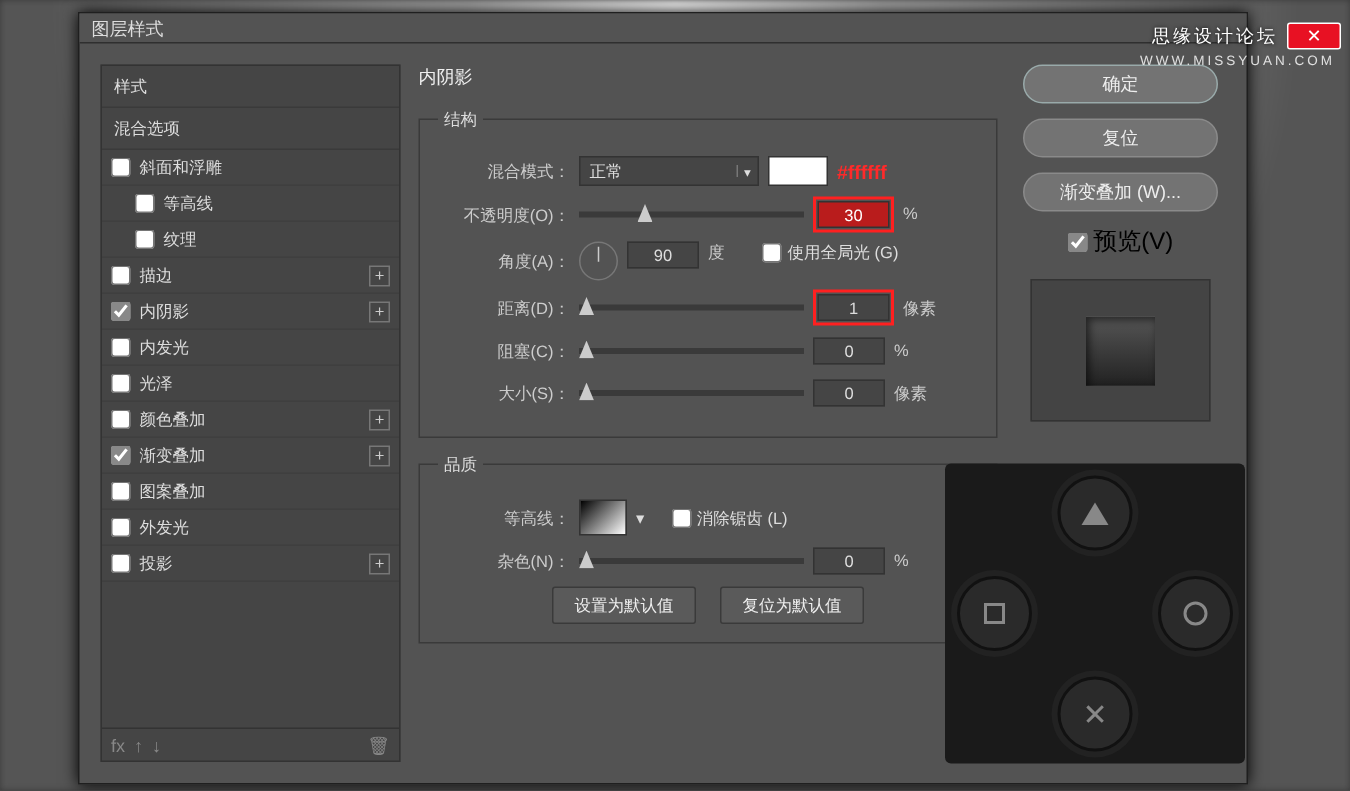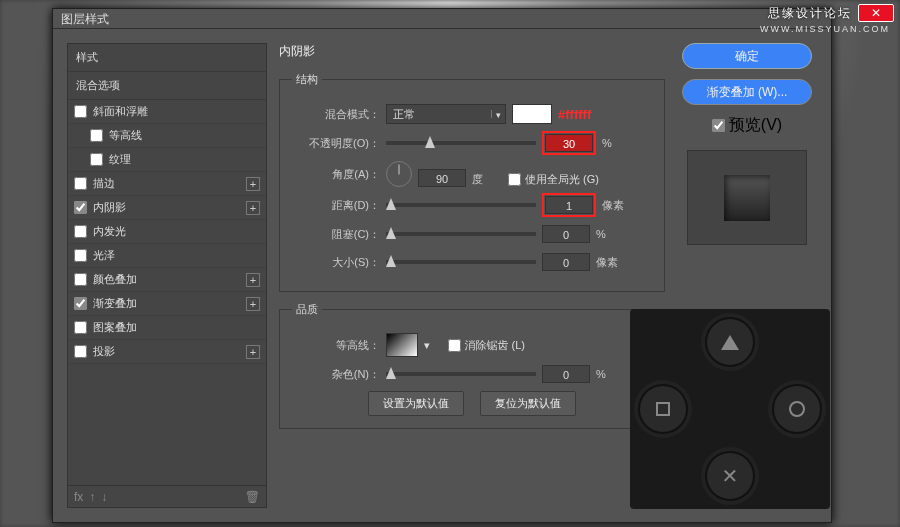--- a/index.html
+++ b/index.html
@@ -1,18 +1,18 @@
 <!DOCTYPE html>
 <html><head>
 <meta charset="utf-8">
 <style>
   * { box-sizing: border-box; margin: 0; padding: 0; font-family: "Microsoft YaHei", sans-serif; }
   body { background: #3a3a3a; width: 900px; height: 527px; position: relative; }
   .bg-blur { position:absolute; inset:0; background: radial-gradient(circle at 50% 0%, #fff 0%, #aaa 20%, #555 60%); filter: blur(2px);}
-  .watermark { position: absolute; top: 4px; right: 6px; display:flex; align-items:center; gap:6px; z-index:30;}
+  .watermark { position: absolute; top: 15px; right: 6px; display:flex; align-items:center; gap:6px; z-index:30;}
   .watermark .wm-text { color:#fff; font-size:12px; letter-spacing:2px; text-shadow:0 0 3px #000;}
   .watermark .wm-close { width:36px; height:18px; background:#e81123; border:1px solid #fff; display:flex; align-items:center; justify-content:center; color:#fff; font-size:12px; border-radius:2px;}
   .watermark .wm-url { position:absolute; top:20px; right:4px; color:#e0e0e0; font-size:9px; letter-spacing:2px;}
   .dialog { position:absolute; top:8px; left:52px; width:780px; height:515px; background:#535353; border:1px solid #1f1f1f; box-shadow:0 0 10px #000; display:flex; flex-direction:column; z-index:10;}
   .titlebar { height:20px; background:#535353; border-bottom:1px solid #2f2f2f; padding:2px 8px; color:#ddd; font-size:12px;}
   .dlg-body { flex:1; display:flex; gap:12px; padding:14px; }
   .sidebar { width:200px; background:#454545; border:1px solid #333; display:flex; flex-direction:column;}
   .sb-head { font-size:11px; color:#ddd; padding:6px 8px; border-bottom:1px solid #3a3a3a;}
   .sb-list { flex:1; overflow:auto;}
   .sb-item { display:flex; align-items:center; padding:4px 6px; font-size:11px; color:#ddd; border-bottom:1px solid #3f3f3f; position:relative; min-height:22px;}
@@ -30,30 +30,30 @@
   .select { background:#454545; border:1px solid #333; color:#ddd; height:20px; padding:0 6px; min-width:120px; display:flex; align-items:center; justify-content:space-between; gap:8px;}
   .select .chev { width:8px; height:8px; border-left:1px solid #777; padding-left:4px; font-size:9px;}
   .swatch { width:40px; height:20px; background:#ffffff; border:1px solid #333;}
   .hex-note { color:#ff2a2a; font-weight:bold; font-size:13px; margin-left:0;}
   .slider { flex:1; max-width:150px; height:4px; background:#3a3a3a; position:relative;}
   .slider .knob { position:absolute; top:-5px; width:10px; height:12px; background:#ccc; clip-path:polygon(50% 0,100% 100%,0 100%);}
   .numbox { width:48px; height:18px; background:#454545; border:1px solid #333; color:#ddd; text-align:center; line-height:18px;}
   .numbox.sel { background:#b91c1c; color:#fff;}
   .redbox { border:2px solid #ff2020; padding:1px; display:inline-flex;}
   .unit { color:#ccc; width:30px;}
-  .anglewrap { display:flex; align-items:flex-end; gap:6px;}
+  .anglewrap { display:flex; align-items:flex-start; gap:6px;}
   .angledial { width:26px; height:26px; border:1px solid #777; border-radius:50%; position:relative;}
   .angledial::after{content:""; position:absolute; top:50%; left:50%; width:10px; height:1px; background:#ccc; transform-origin:left; transform:rotate(-90deg);}
   .cb { display:flex; align-items:center; gap:4px;}
   .cb input { accent-color:#888;}
   .contour { width:32px; height:24px; background:linear-gradient(135deg,#000 0%,#fff 100%); border:1px solid #333;}
   .btnrow { display:flex; gap:16px; justify-content:center; margin-top:6px;}
   .btn { background:#5a5a5a; border:1px solid #3a3a3a; color:#eee; font-size:11px; padding:4px 14px; border-radius:2px;}
   .right { width:140px; display:flex; flex-direction:column; align-items:center; gap:10px;}
-  .pill { width:130px; height:26px; border:1px solid #8a8a8a; border-radius:13px; background:#3b82f6; color:#eee; font-size:12px; display:flex; align-items:center; justify-content:center;}
+  .pill { width:130px; height:26px; border:1px solid #8a8a8a; border-radius:13px; background:#737373; color:#eee; font-size:12px; display:flex; align-items:center; justify-content:center;}
   .pill.primary { border:1px solid #9aa;}
   .previewbox { width:120px; height:95px; border:1px solid #333; background:#444; display:flex; align-items:center; justify-content:center; margin-top:4px;}
   .previewbox .inner { width:46px; height:46px; background:linear-gradient(#555,#222); box-shadow:inset 2px 2px 6px rgba(0,0,0,.6);}
   .dpad { position:absolute; right:70px; bottom:18px; width:200px; height:200px; background:#1a1a1a; border-radius:4px; z-index:20;}
   .dpad .dbtn { position:absolute; width:50px; height:50px; border-radius:50%; background:#2a2a2a; border:2px solid #111; box-shadow:0 0 0 4px #222; display:flex; align-items:center; justify-content:center; color:#888; font-size:20px;}
   .dbtn.up{top:8px; left:75px;} .dbtn.down{bottom:8px; left:75px;} .dbtn.left{left:8px; top:75px;} .dbtn.right{right:8px; top:75px;}
   .tri{width:0;height:0;border-left:9px solid transparent;border-right:9px solid transparent;border-bottom:15px solid #888;}
   .sq{width:14px;height:14px;border:2px solid #888;}
   .cir{width:16px;height:16px;border:2px solid #888;border-radius:50%;}
   .xx{font-size:20px;color:#888;}
@@ -116,20 +116,24 @@
             <input type="checkbox" checked="" style="">
             <span>渐变叠加</span>
             <span class="plus">+</span>
           </div>
           <div class="sb-item">
             <input type="checkbox" style="">
             <span>图案叠加</span>
           </div>
           <div class="sb-item">
             <input type="checkbox" style="">
+            <span>外发光</span>
+          </div>
+          <div class="sb-item">
+            <input type="checkbox" style="">
             <span>投影</span>
             <span class="plus">+</span>
           </div>
         </div>
       <div class="sb-footer">
         <span>fx</span>
         <span>↑</span>
         <span>↓</span>
         <span class="sp"></span>
         <span>🗑</span>
@@ -227,20 +231,21 @@
         </div>
         <div class="btnrow">
           <button class="btn">设置为默认值</button>
           <button class="btn">复位为默认值</button>
         </div>
       </fieldset>
     </div>
 
     <div class="right">
       <div class="pill primary">确定</div>
+      <div class="pill">复位</div>
       <div class="pill">渐变叠加 (W)...</div>
       <label class="cb">
           <input type="checkbox" checked="" style="">
           <span>预览(V)</span>
         </label>
       <div class="previewbox">
           <div class="inner"></div>
         </div>
     </div>
 

